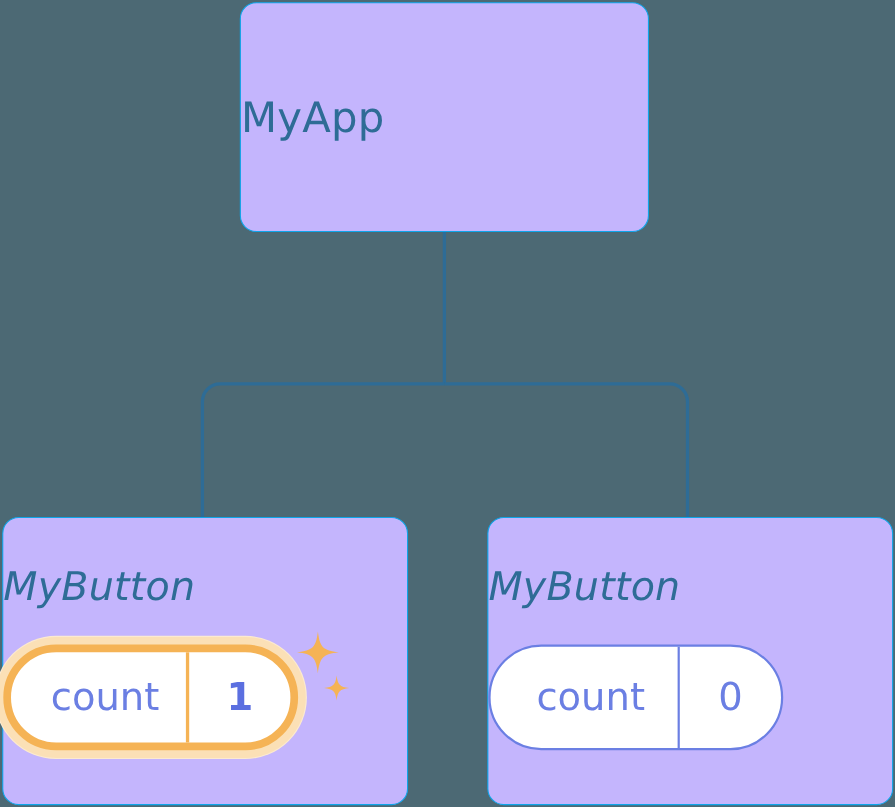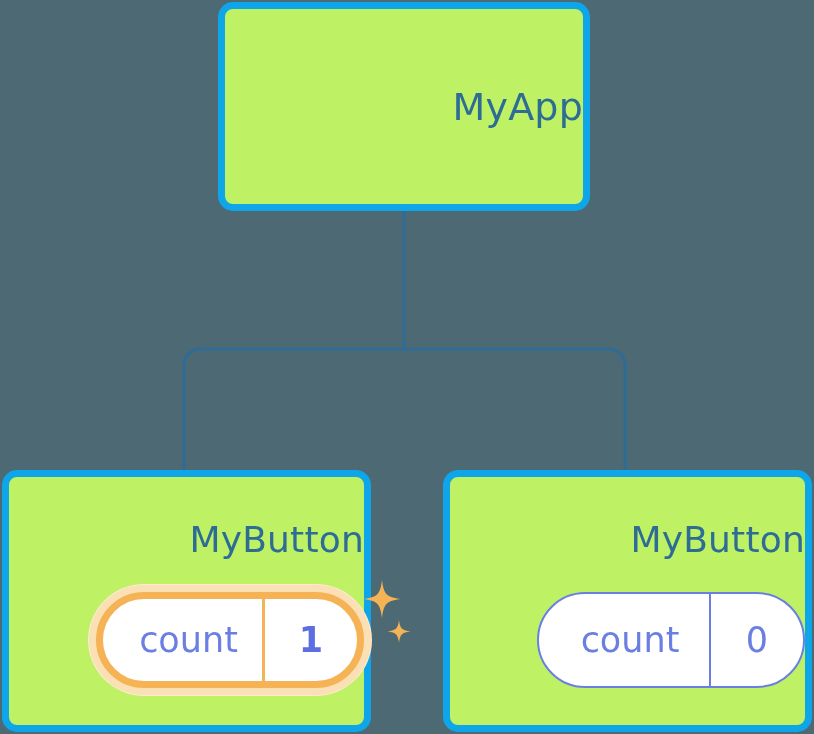--- a/index.html
+++ b/index.html
@@ -28,27 +28,27 @@
     left: 0;
     top: 0;
     width: 814px;
     height: 734px;
     pointer-events: none;
   }
 
   
   .node {
     position: absolute;
-    background: #bef264;
-    border: 7px solid #0ea5e9;
+    background: #c4b5fd;
+    border: 1px solid #0ea5e9;
     border-radius: 15px;
     box-sizing: border-box;
     display: flex;
     flex-direction: column;
-    align-items: flex-end;
+    align-items: flex-start;
   }
 
   .node-title {
     color: #2e6c96;
     font-size: 38px;
     font-weight: 400;
     letter-spacing: 0.2px;
     line-height: 1;
     white-space: nowrap;
   }
@@ -64,20 +64,21 @@
 
   
   .node-child {
     top: 470px;
     height: 262px;
     justify-content: flex-start;
   }
   .node-child .node-title {
     margin-top: 45px;
     font-size: 36px;
+    font-style: italic;
   }
 
   #node-child-0 {
     left: 2px;
     width: 369px;
   }
   #node-child-1 {
     left: 443px;
     width: 369px;
   }

